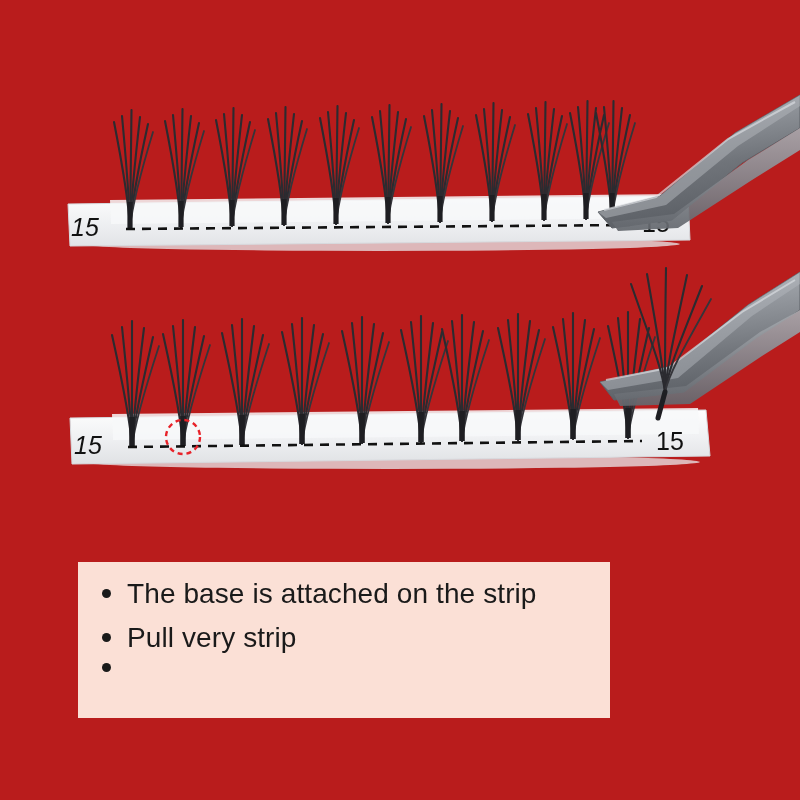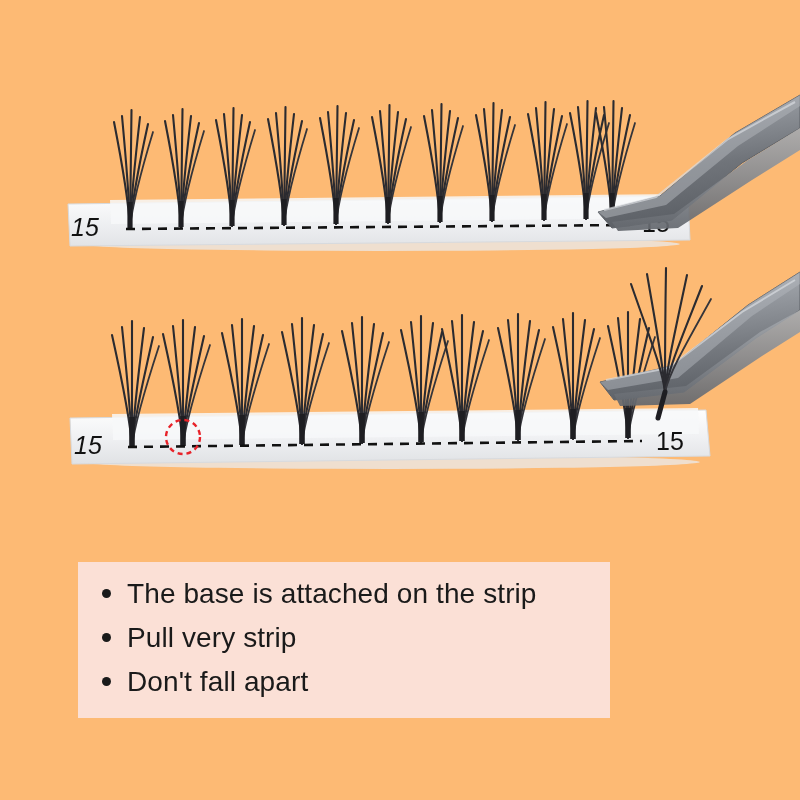--- a/index.html
+++ b/index.html
@@ -12,21 +12,21 @@
     width: 800px;
     height: 800px;
     font-family: "Liberation Sans", sans-serif;
     overflow: hidden;
     position: relative;
   }
   #stage {
     position: relative;
     width: 800px;
     height: 800px;
-    background: #fdba74;
+    background: #b91c1c;
   }
   #scene {
     position: absolute;
     left: 0;
     top: 0;
     width: 800px;
     height: 800px;
   }
   .callout-box {
     position: absolute;
@@ -217,21 +217,20 @@
       <li class="callout-item">
         <span class="bullet-dot"></span>
         <span class="callout-text">The base is attached on the strip</span>
       </li>
       <li class="callout-item">
         <span class="bullet-dot"></span>
         <span class="callout-text">Pull very strip</span>
       </li>
       <li class="callout-item">
         <span class="bullet-dot"></span>
-        <span class="callout-text">Don't fall apart</span>
       </li>
     </ul>
   </div>
 
   <span class="sr-only">15</span>
   <span class="sr-only">15</span>
   <span class="sr-only">15</span>
   <span class="sr-only">15</span>
 
 </div>

